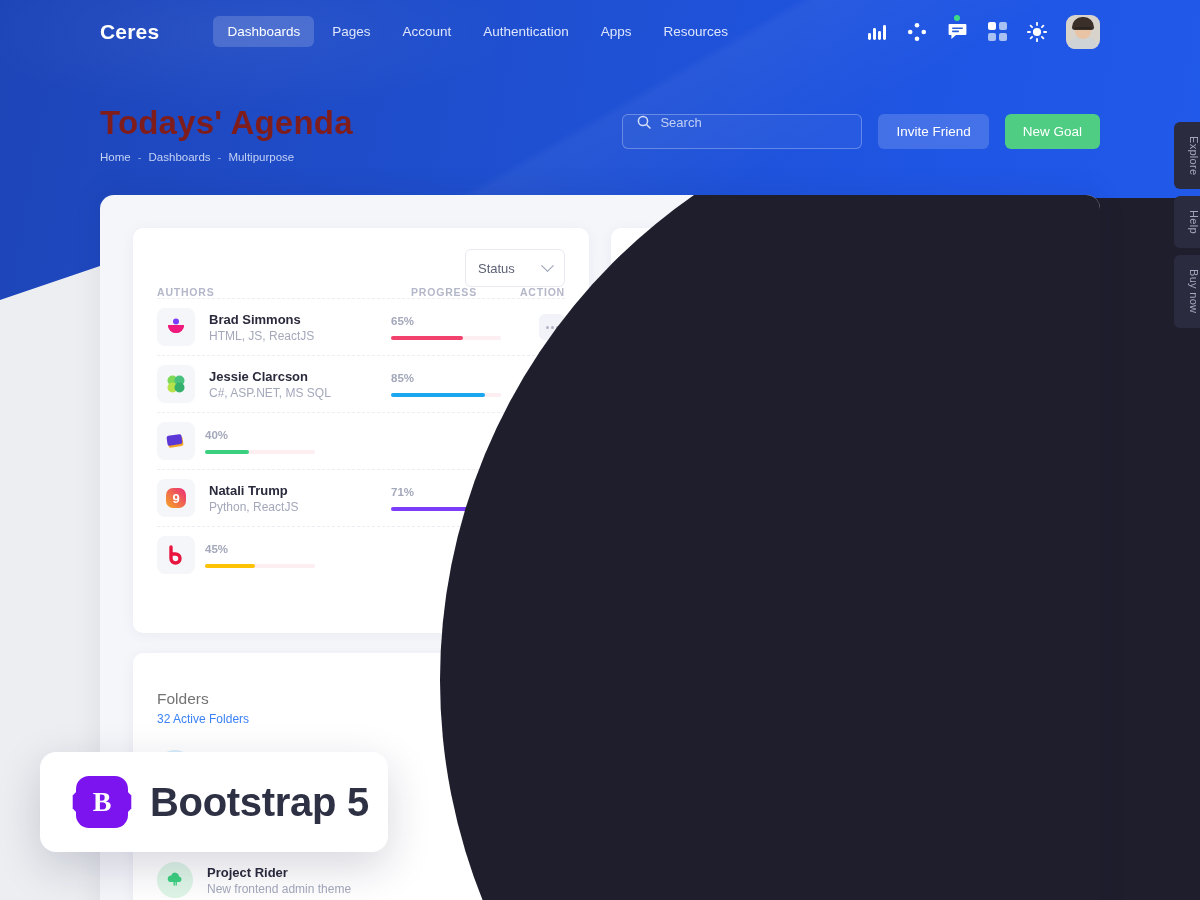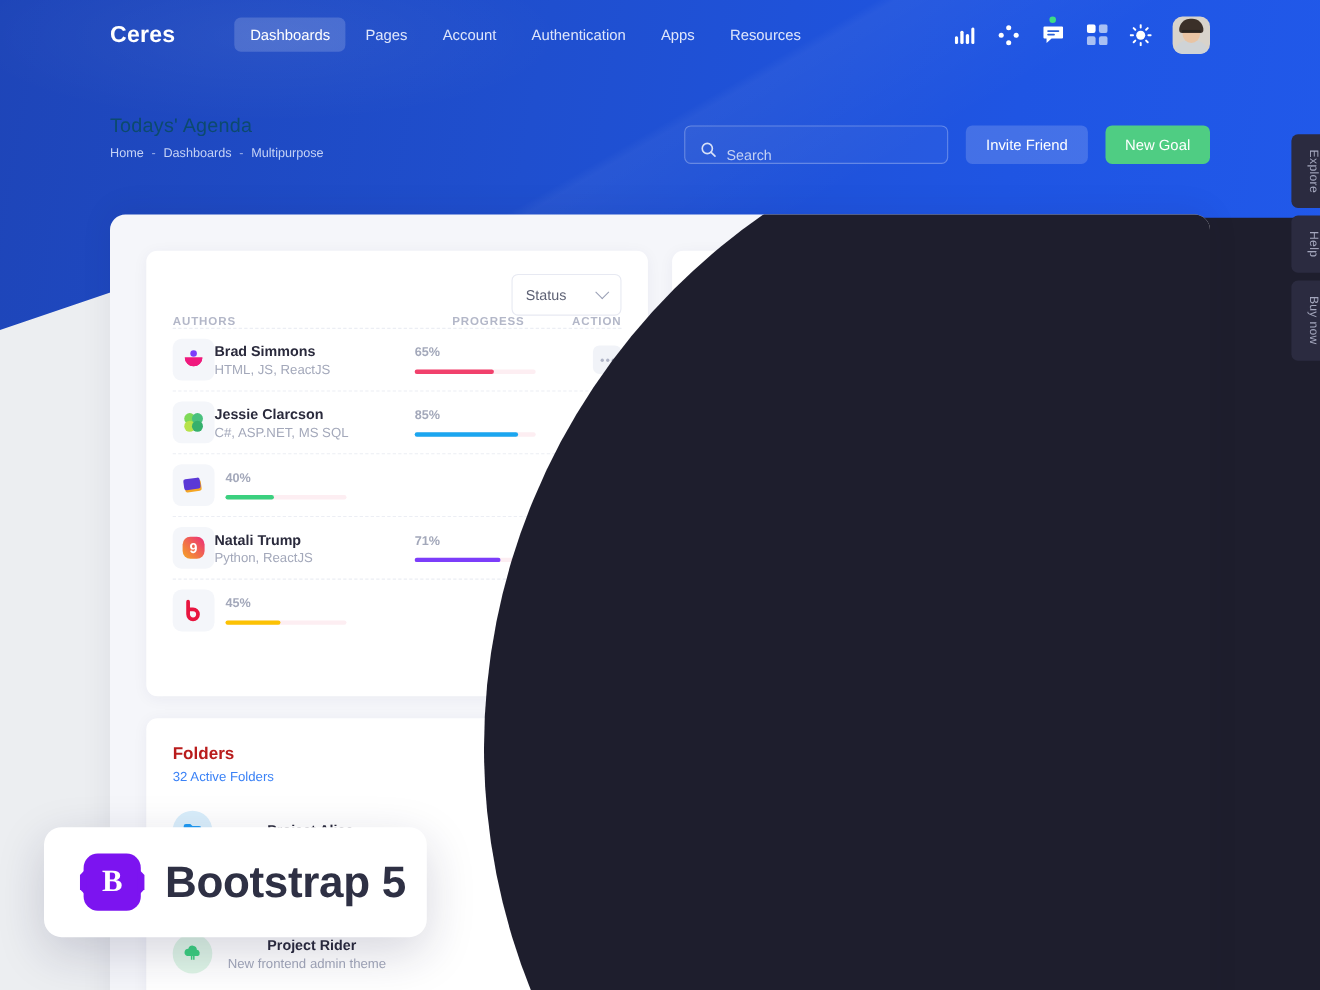--- a/index.html
+++ b/index.html
@@ -61,33 +61,33 @@
     width: 34px; height: 34px; border-radius: 9px; overflow: hidden;
     background: #d8d3cb; position: relative; flex: none;
   }
   .avatar .hair { position:absolute; left:6px; top:2px; width:22px; height:13px; border-radius:11px 11px 3px 3px; background:#3b3029;}
   .avatar .face { position:absolute; left:9px; top:8px; width:16px; height:16px; border-radius:50%; background:#e8c4a4;}
   .avatar .glass{ position:absolute; left:8px; top:12px; width:18px; height:5px; border-top:2px solid #2b2520; border-radius:3px;}
   .avatar .body { position:absolute; left:2px; bottom:0; width:30px; height:12px; border-radius:11px 11px 0 0; background:#cfd3d6;}
 
   
   #hero { position: absolute; left: 100px; top: 104px; z-index: 30; }
-  #page-title { color: #0c4a6e; font-size: 18px; font-weight: normal; letter-spacing: .2px; }
+  #page-title { color: #7f1d1d; font-size: 33px; font-weight: bold; letter-spacing: .2px; }
   #breadcrumb { margin-top: 9px; display: flex; align-items: center; gap: 7px; }
   #breadcrumb span, #breadcrumb .sep { color: #c5d2f5; font-size: 11.5px; }
   #breadcrumb .sep { opacity: .75; }
 
   #hero-actions {
     position: absolute; right: 100px; top: 114px; z-index: 30;
     display: flex; align-items: center; gap: 16px;
   }
   .search-box {
     width: 240px; height: 35px; border-radius: 6px;
     border: 1px solid rgba(255,255,255,.28);
-    display: flex; align-items: flex-end; gap: 9px; padding: 0 14px;
+    display: flex; align-items: flex-start; gap: 9px; padding: 0 14px;
     background: rgba(255,255,255,.04);
   }
   .search-box input {
     background: transparent; border: 0; outline: 0;
     color: #fff; font-size: 13px; width: 100%;
     font-family: "Liberation Sans", sans-serif;
   }
   .search-box input::placeholder { color: #c3d1f4; }
   .btn-invite {
     height: 35px; padding: 0 18px; border-radius: 6px;
@@ -140,21 +140,21 @@
   }
   .th-authors { width: 224px; }
   .th-progress { width: 126px; text-align: center; }
   .th-action { flex: 1; text-align: right; }
   .p-row {
     display: flex; align-items: center; height: 57px;
     border-top: 1px dashed #eceef4;
   }
   .p-row:first-of-type { border-top: 1px dashed #eceef4; }
   .p-ava { width: 38px; height: 38px; border-radius: 8px; background: #f4f6fa; display:flex; align-items:center; justify-content:center; flex:none;}
-  .p-name { width: 172px; }
+  .p-name { margin-left: 14px; width: 172px; }
   .p-name .n { font-size: 13px; font-weight: bold; color: #2a2a3c; }
   .p-name .s { font-size: 12px; color: #a3a8ba; margin-top: 2px; }
   .p-prog { width: 126px; margin-left: 10px; }
   .p-prog .pct { font-size: 11.5px; color: #a3a8ba; font-weight: bold; }
   .bar-bg { width: 110px; height: 4px; border-radius: 3px; background: #fdeef2; margin-top: 9px; }
   .bar-fg { height: 4px; border-radius: 3px; }
   .p-act { flex: 1; display: flex; justify-content: flex-end; }
   .dots-btn {
     width: 26px; height: 26px; border-radius: 6px; background: #f1f3f8;
     display: flex; align-items: center; justify-content: center; gap: 2px; cursor: pointer;
@@ -193,28 +193,28 @@
     margin-top: 6px; height: 30px; padding: 0 16px; border: 0; border-radius: 5px;
     background: #4fcd83; color: #fff; font-size: 12.5px; cursor: pointer;
     font-family: "Liberation Sans", sans-serif;
   }
   .illus { position: absolute; right: -4px; bottom: 0; width: 130px; height: 175px; }
 
   
   .row-cards2 { position: absolute; left: 33px; top: 458px; display: flex; gap: 22px; }
   #card-folders { width: 456px; height: 300px; padding: 24px 24px 0; position: relative; }
   #card-trends  { width: 456px; height: 300px; padding: 24px 24px 0; position: relative; }
-  .c2-title { font-size: 15.5px; font-weight: bold; color: #b91c1c; }
+  .c2-title { font-size: 15.5px; font-weight: normal; color: #737373; margin-top: 13px; }
   .c2-sub { font-size: 12px; color: #3b82f6; margin-top: 4px; }
   .grid-ico { position: absolute; right: 24px; top: 27px; width: 14px; height: 14px; display: grid; grid-template-columns: 5px 5px; grid-template-rows: 5px 5px; gap: 4px; cursor:pointer;}
   .grid-ico i { display:block; border-radius: 1.5px; }
   .f-row { display: flex; align-items: center; height: 56px; }
   .f-ico { width: 36px; height: 36px; border-radius: 50%; display:flex; align-items:center; justify-content:center; flex:none;}
   .f-txt { margin-left: 14px; }
-  .f-txt .n { font-size: 13px; font-weight: bold; color: #2a2a3c; margin-left: 36px; }
+  .f-txt .n { font-size: 13px; font-weight: bold; color: #2a2a3c; }
   .f-txt .s { font-size: 12px; color: #a3a8ba; margin-top: 2px; }
   .f-badge {
     margin-left: auto; font-size: 11.5px; font-weight: bold; color: #6f7489;
     background: #eef0f6; padding: 4px 10px; border-radius: 5px;
   }
   .t-badge {
     margin-left: auto; font-size: 11.5px; font-weight: bold; color: #8a8fa6;
     background: #eef0f6; padding: 4px 10px; border-radius: 5px;
   }
   .t-row { display: flex; align-items: center; height: 58px; }

